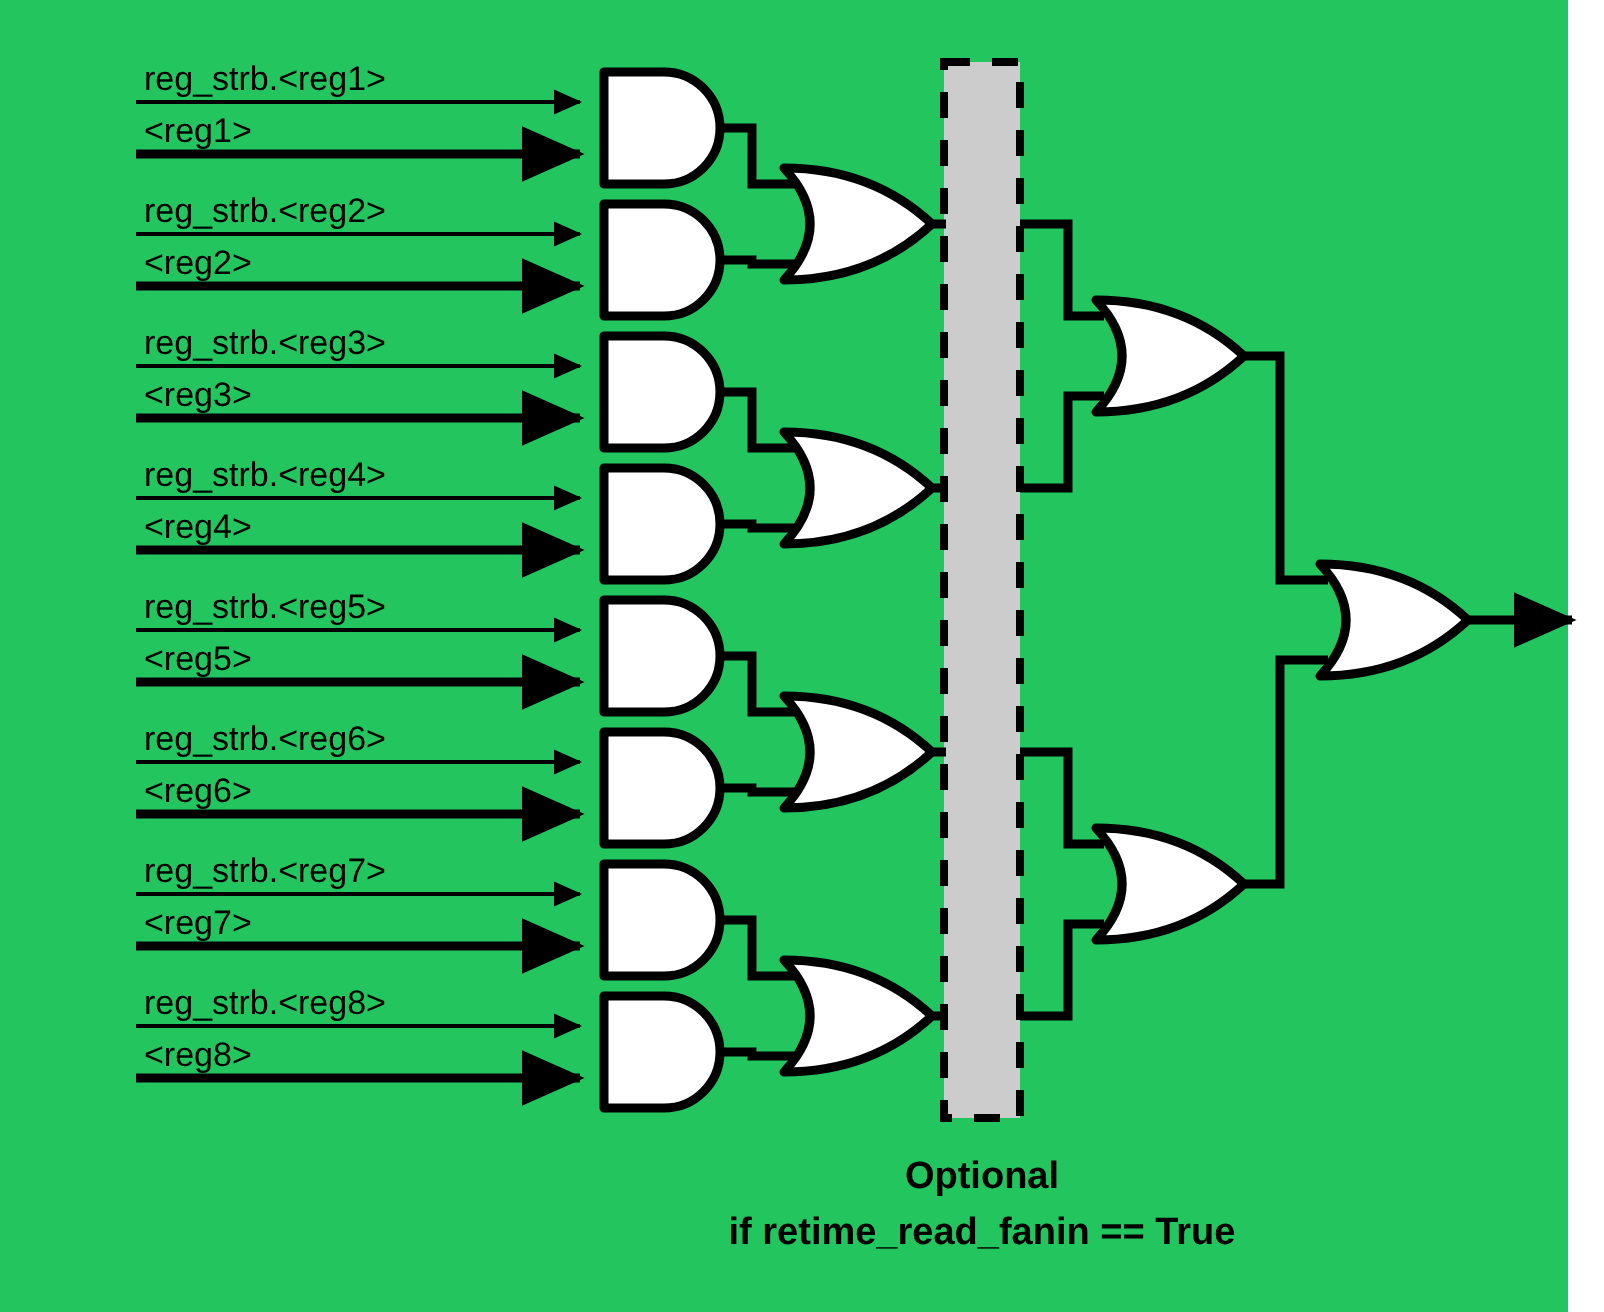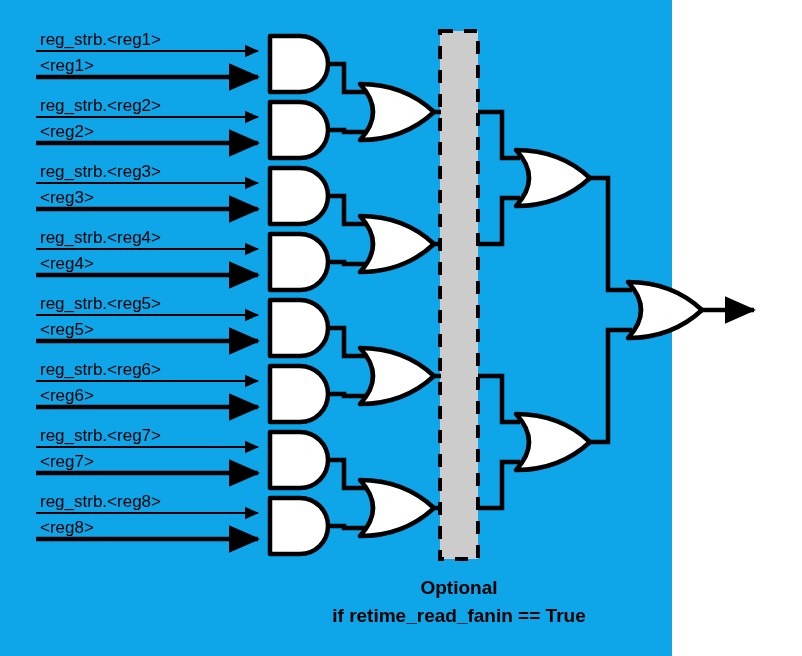--- a/index.html
+++ b/index.html
@@ -1,18 +1,18 @@
 <!DOCTYPE html>
 <html><head>
 <meta charset="utf-8">
 <style>
   html,body{margin:0;padding:0;background:#ffffff;}
   body{width:802px;height:656px;overflow:hidden;
        font-family:"Liberation Sans","DejaVu Sans",sans-serif;}
-  #diagram{position:relative;width:672px;height:656px;background:#0ea5e9;}
+  #diagram{position:relative;width:752px;height:656px;background:#22c55e;padding-left:32px;}
   svg{display:block;}
   .wire{stroke:#000;fill:none;}
   .sig-label{font-size:17px;fill:#000;font-family:"Liberation Sans","DejaVu Sans",sans-serif;}
   .caption{font-size:19px;font-weight:bold;fill:#000;
            font-family:"Liberation Sans","DejaVu Sans",sans-serif;text-anchor:middle;}
   .gate{fill:#ffffff;stroke:#000;stroke-width:4.5;stroke-linejoin:round;}
   .optbox{fill:#cccccc;stroke:#000;stroke-width:4;stroke-dasharray:13 11;}
 </style>
 </head>
 <body>

